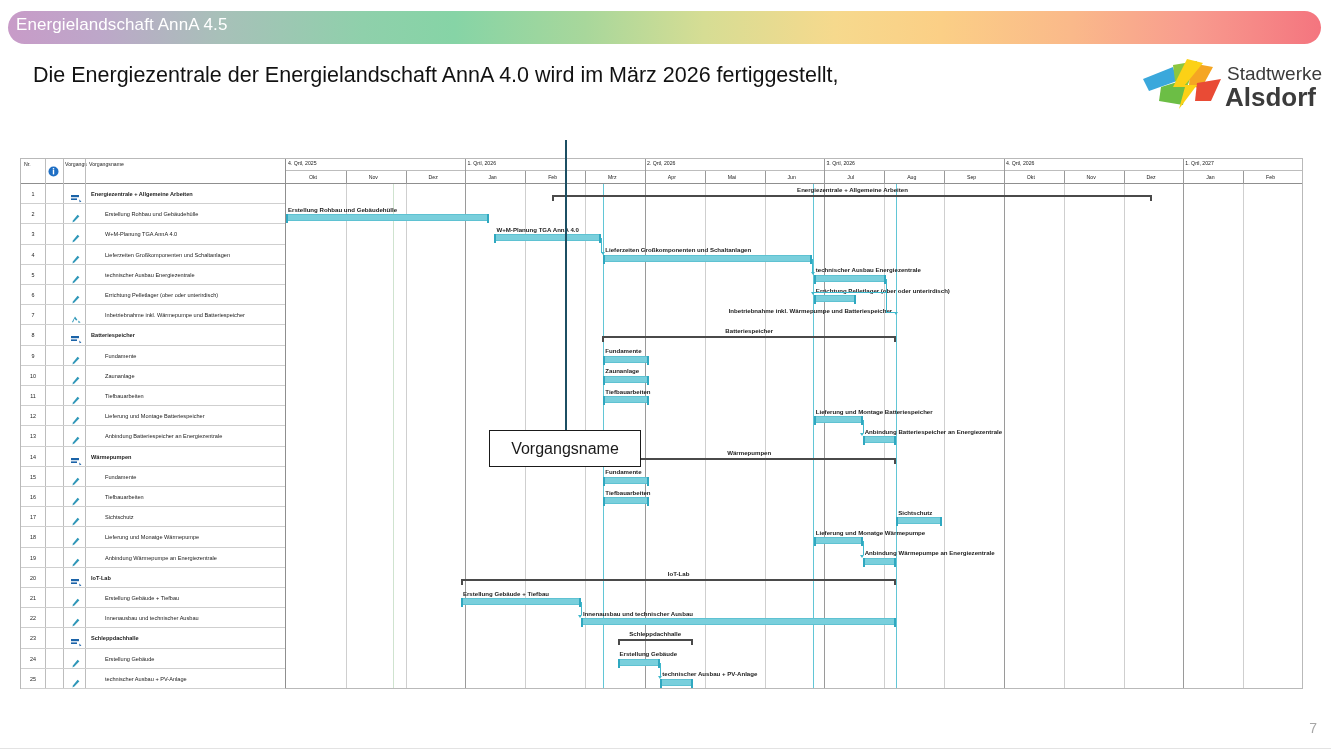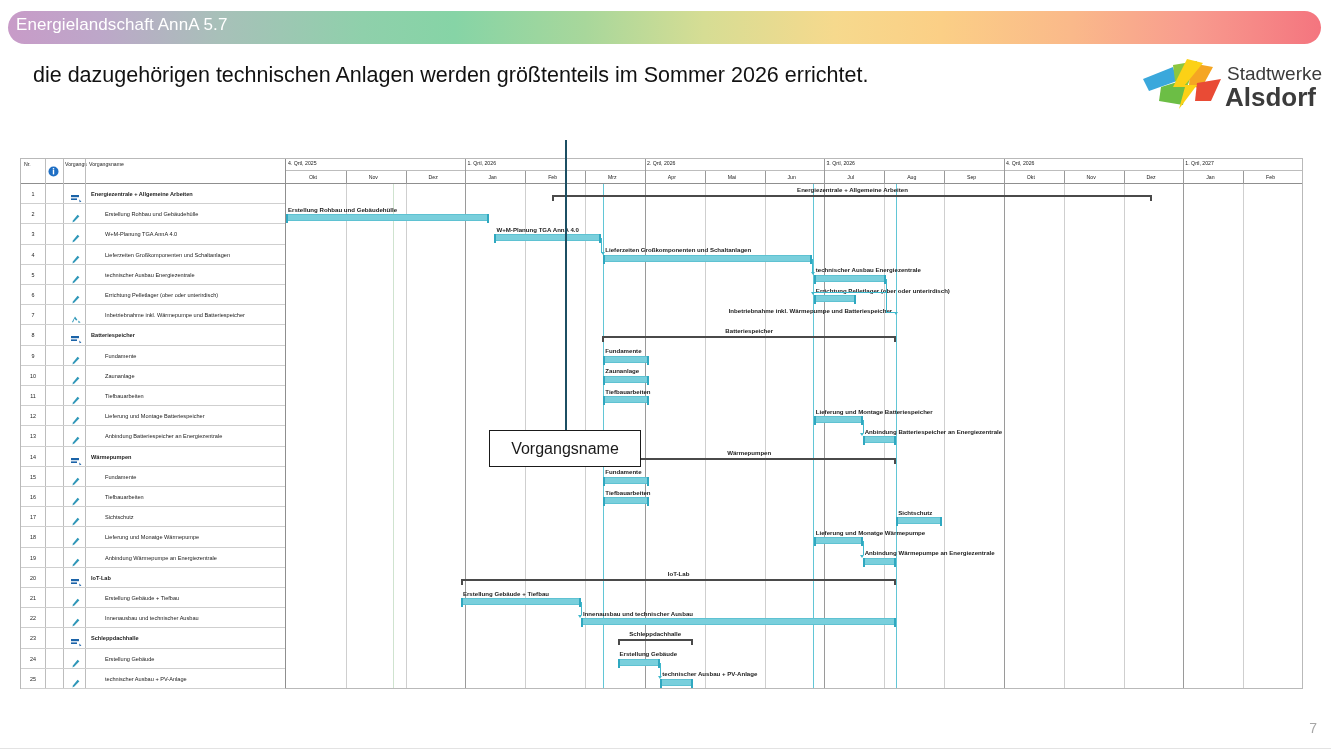--- a/index.html
+++ b/index.html
@@ -137,24 +137,24 @@
   #pagenum {
     position:absolute; right:14px; bottom:13px;
     font-size:14px; color:#a6a6a6;
   }
   #footline { position:absolute; left:0; right:0; bottom:0; height:1px; background:#e3e3e3; }
 </style>
 </head>
 <body>
 
 <div id="banner"></div>
-<div id="banner-title">Energielandschaft AnnA 5.7</div>
+<div id="banner-title">Energielandschaft AnnA 4.5</div>
 
 <div id="headline">
-  <span class="l2">die dazugehörigen technischen Anlagen werden größtenteils im Sommer 2026 errichtet.</span>
+  <span class="l1">Die Energiezentrale der Energielandschaft AnnA 4.0 wird im März 2026 fertiggestellt,</span>
 </div>
 
 <div id="logo">
   <svg width="186" height="58" viewBox="0 0 186 58">
     <polygon points="4,22 34,10 38,24 10,34" fill="#3aa8dc"></polygon>
     <polygon points="34,8 58,4 48,30 36,24" fill="#8cc63f"></polygon>
     <polygon points="22,30 48,22 44,48 20,44" fill="#6cbe45"></polygon>
     <polygon points="52,6 74,10 62,32 50,28" fill="#f5a623"></polygon>
     <polygon points="58,26 82,22 72,44 56,44" fill="#e94b35"></polygon>
     <polygon points="48,2 64,6 46,28 58,28 40,52 46,30 34,30" fill="#fcd116"></polygon>

